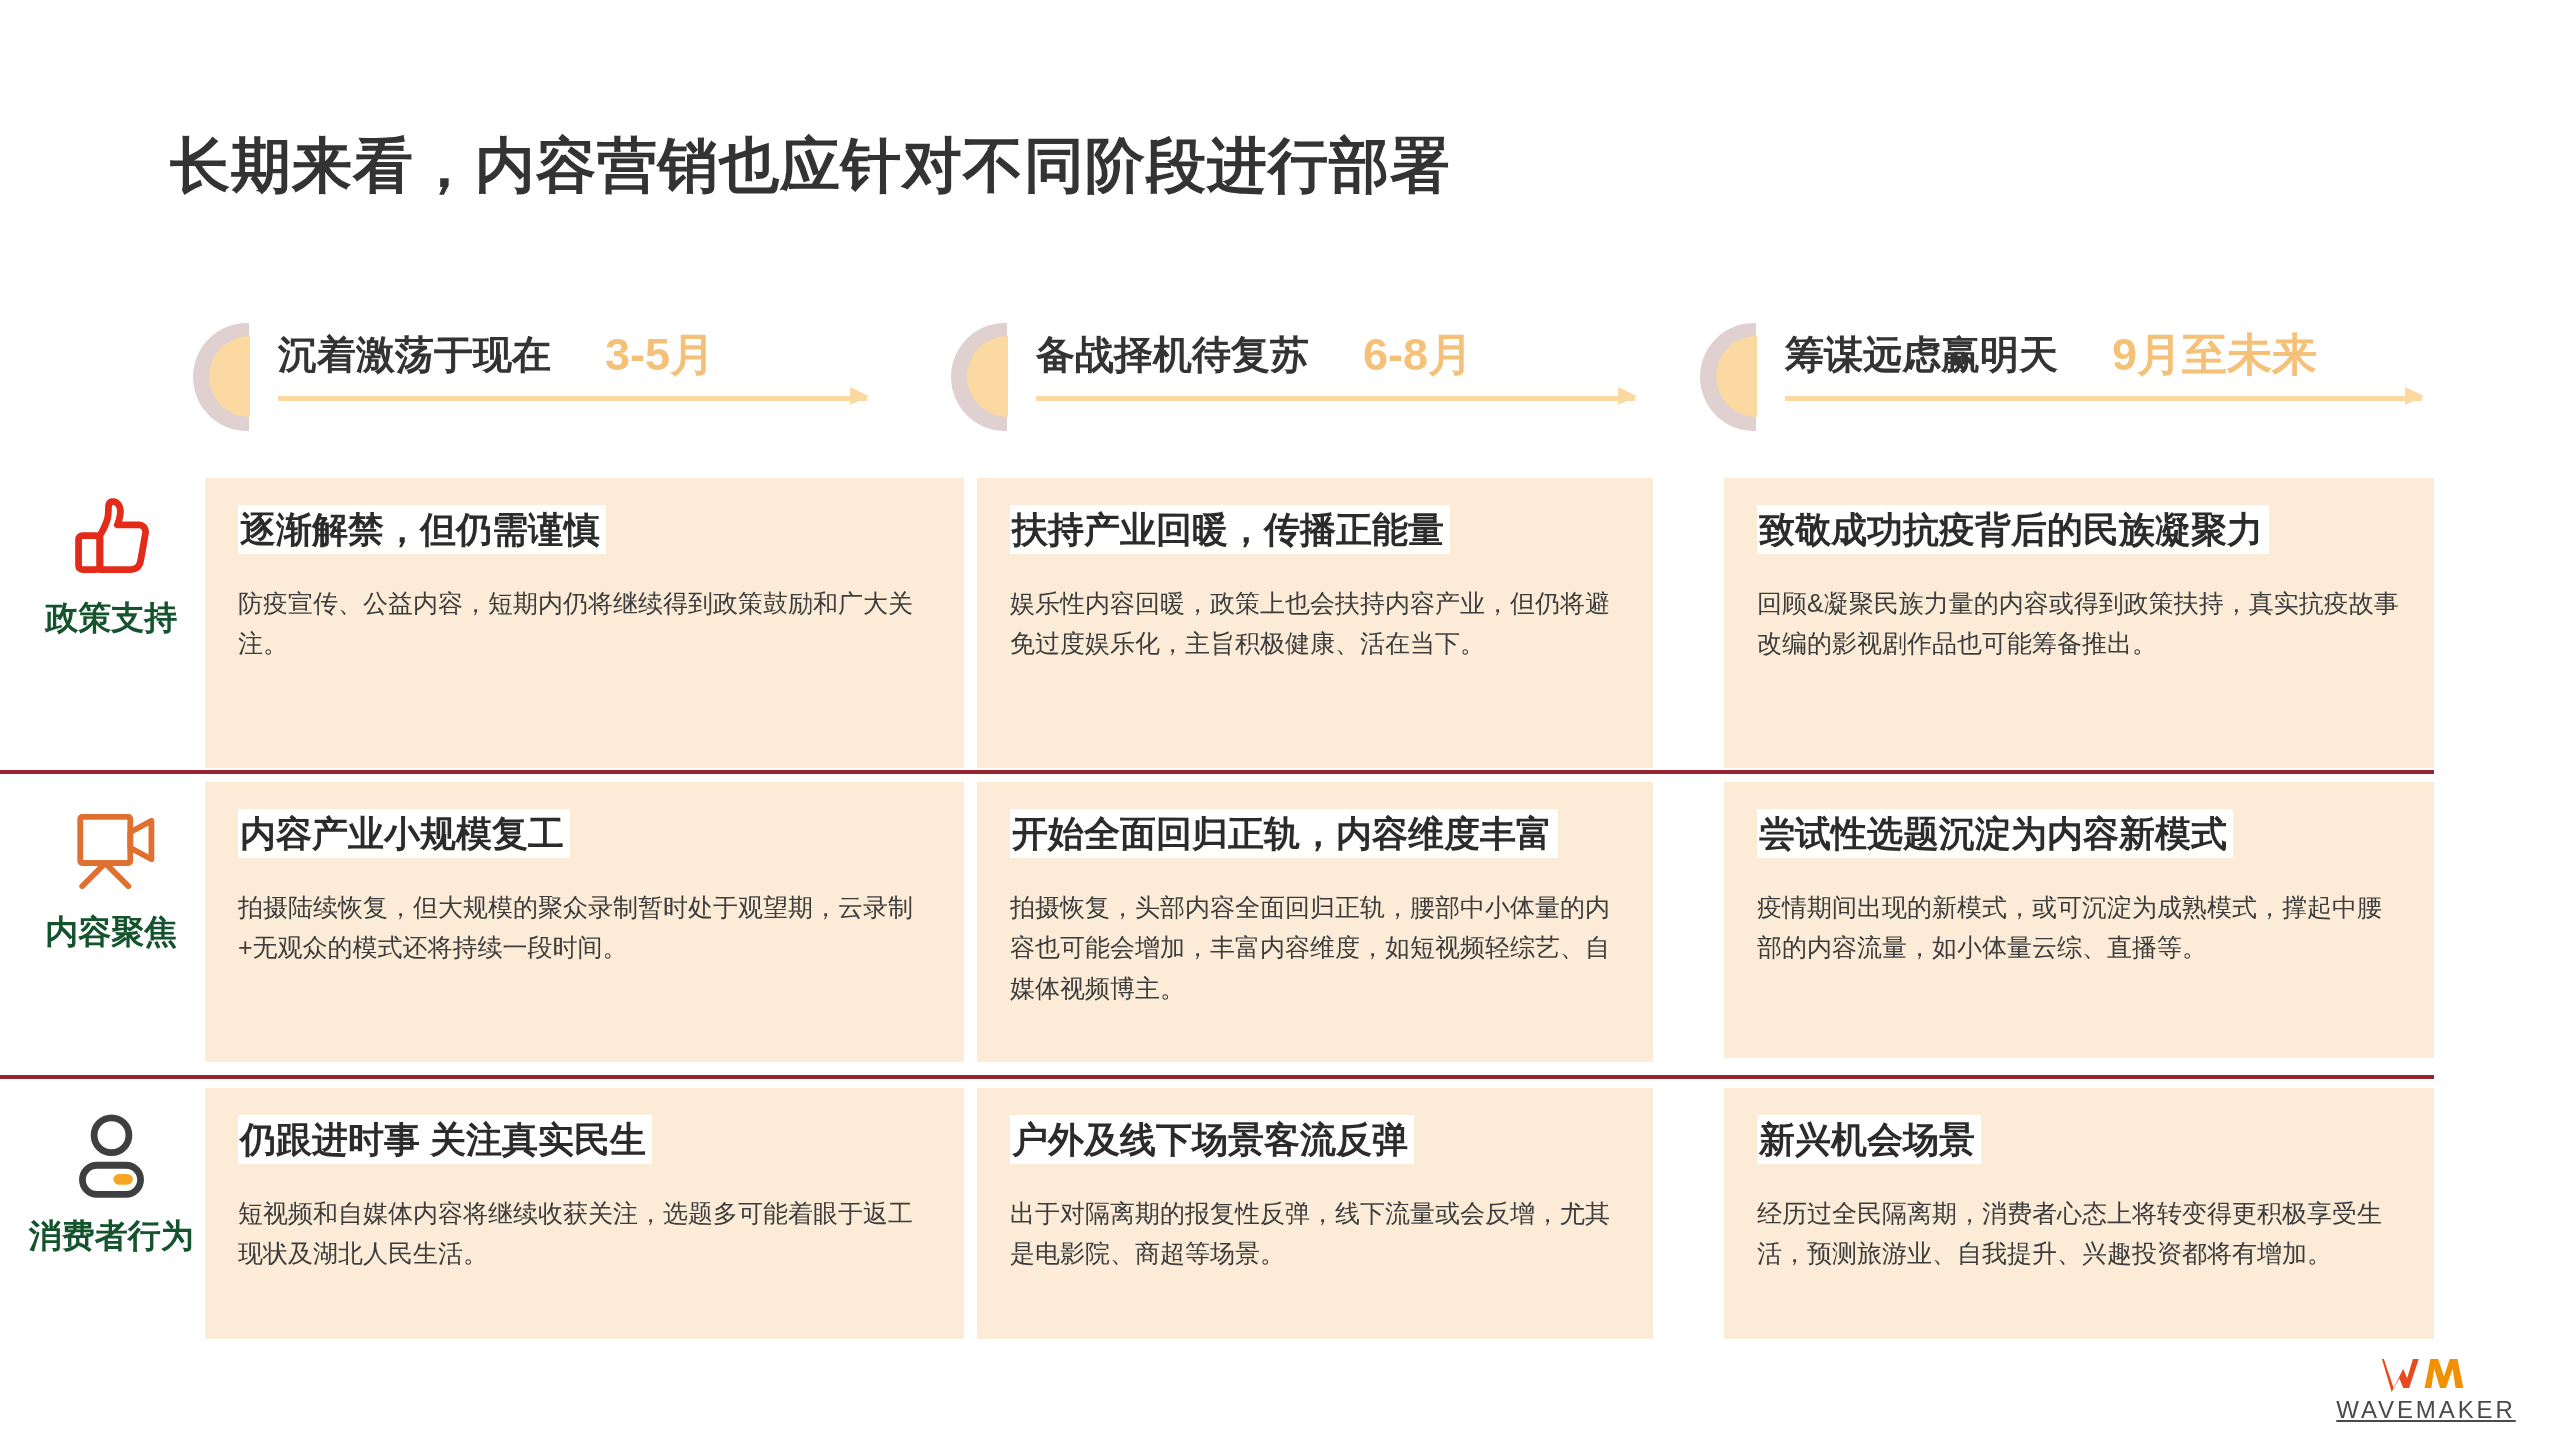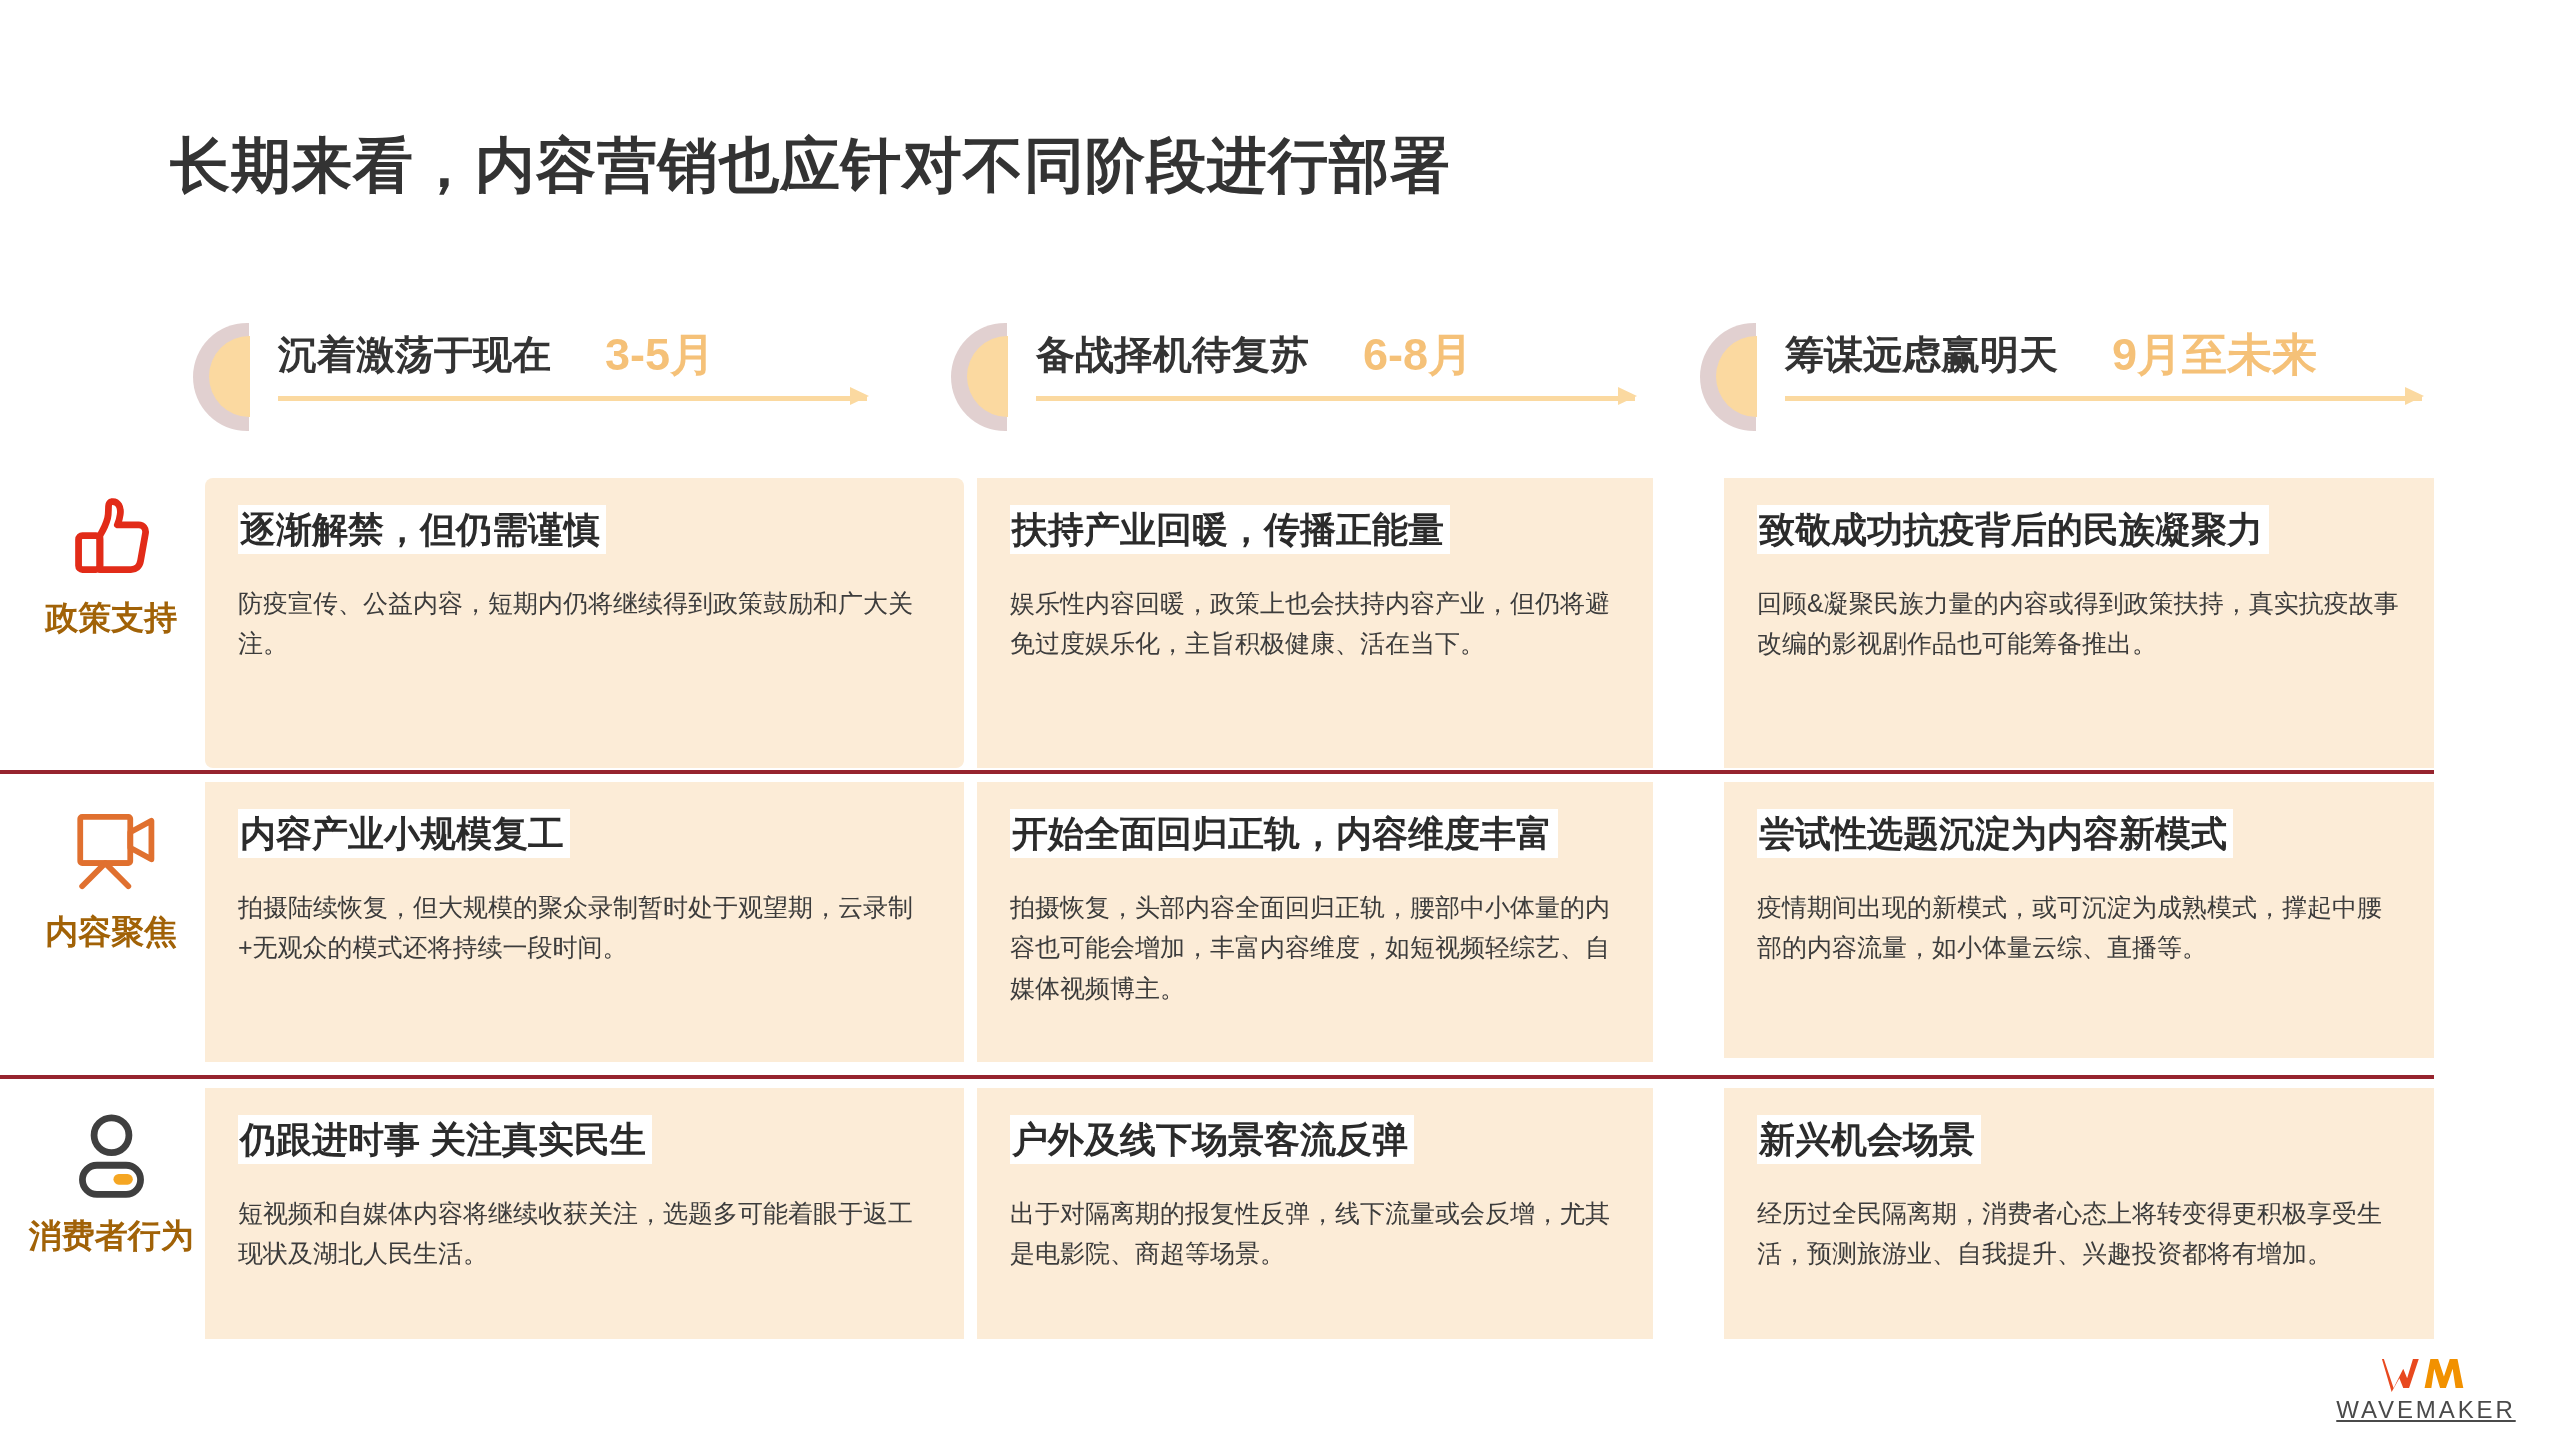--- a/index.html
+++ b/index.html
@@ -117,21 +117,21 @@
   }
   .row-label .icon-wrap {
     display:block;
     height:97px;
     margin-bottom:5.8px;
   }
   .row-label .lbl {
     display:block;
     font-size:33px;
     font-weight:700;
-    color:#a16207;
+    color:#14532d;
     white-space:nowrap;
   }
 
   
   .card {
     position:absolute;
     background:#fcecd7;
     padding:27px 33px 19.3px 33px;
   }
   .card-title {
@@ -234,21 +234,21 @@
       <svg width="97" height="93" viewBox="0 0 100 96" aria-hidden="true">
         <g fill="none" stroke="#e22b18" stroke-width="7" stroke-linejoin="round" stroke-linecap="round">
           <path d="M38 44 C38 44 44 34 46 26 C48 18 45 10 50 9 C57 8 60 15 59 22 C58.4 27 56 33 56 33 L78 33 C83 33 86 37 85 42 L80 70 C79 76 75 79 70 79 L38 79 Z"></path>
           <rect x="16" y="44" width="22" height="35" rx="4"></rect>
         </g>
       </svg>
     </span>
     <span class="lbl">政策支持</span>
   </div>
 
-  <div class="card" style="left:205px; top:478px; width:759px; height:290px;border-radius:8px;">
+  <div class="card" style="left:205px; top:478px; width:759px; height:290px;">
     <div class="card-title">逐渐解禁，但仍需谨慎</div>
     <div class="card-body">防疫宣传、公益内容，短期内仍将继续得到政策鼓励和广大关注。</div>
   </div>
 
   <div class="card" style="left:977px; top:478px; width:676px; height:290px;">
     <div class="card-title">扶持产业回暖，传播正能量</div>
     <div class="card-body">娱乐性内容回暖，政策上也会扶持内容产业，但仍将避免过度娱乐化，主旨积极健康、活在当下。</div>
   </div>
 
   <div class="card" style="left:1724px; top:478px; width:710px; height:290px;">

